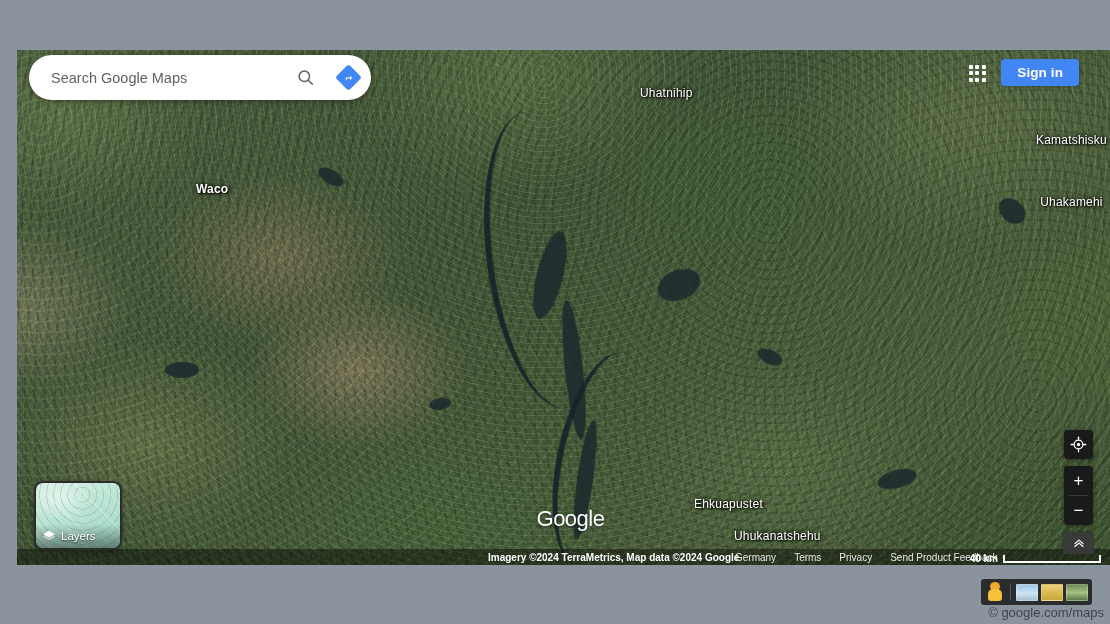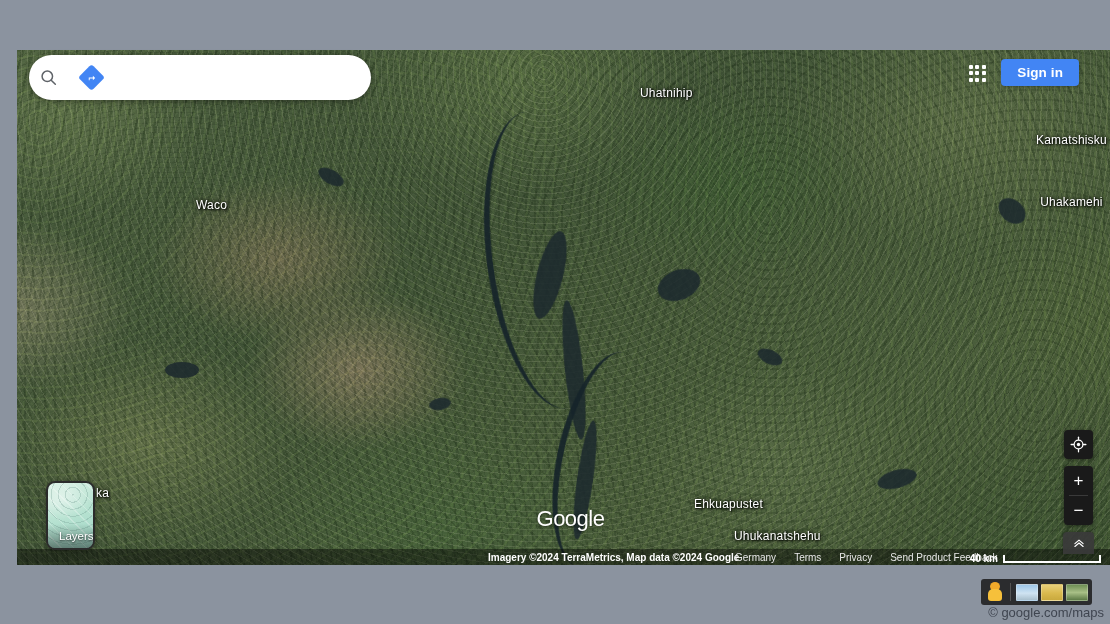--- a/index.html
+++ b/index.html
@@ -211,32 +211,31 @@
     cursor: pointer;
     z-index: 20;
     box-shadow: 0 1px 3px rgba(0,0,0,.25);
   }
 
   
   .layers-widget {
     position: absolute;
     left: 34px;
     bottom: 74px;
-    width: 49px;
+    width: 88px;
     height: 69px;
     border-radius: 9px;
     border: 2px solid #2b2b2b;
     overflow: hidden;
     cursor: pointer;
     z-index: 20;
     background:
       radial-gradient(ellipse 40px 30px at 30% 25%, rgba(255,255,255,.45), rgba(255,255,255,0) 70%),
       linear-gradient(160deg, #d9f0e4 0%, #b9e3d2 45%, #9ed5c4 100%);
     box-shadow: 0 1px 4px rgba(0,0,0,.4);
-    margin-left: 12px;
   }
   .layers-widget::before {
     content: "";
     position: absolute;
     inset: 0;
     background:
       repeating-linear-gradient(45deg, rgba(255,255,255,.25) 0 1px, rgba(0,0,0,0) 1px 9px),
       repeating-radial-gradient(circle at 55% 18%, rgba(120,160,150,.35) 0 1px, rgba(0,0,0,0) 1px 7px);
   }
   .layers-footer {
@@ -451,21 +450,21 @@
   <div class="river" style="left:470px;top:60px;width:120px;height:300px;transform:rotate(-8deg);"></div>
   <div class="river" style="left:540px;top:300px;width:90px;height:220px;transform:rotate(12deg);"></div>
 
   <div class="map-label" style="left:623px;top:36px;">Uhatnihip</div>
 
   <div class="map-label two-line" style="left:1019px;top:83px;">
     <div>Kamatshisku</div>
     <div style="text-align:center;margin-top:48px;">Uhakamehi</div>
   </div>
 
-  <div class="map-label" style="left:179px;top:148px;">Waco</div>
+  <div class="map-label" style="left:179px;top:132px;font-weight:bold;">Waco</div>
 
   <div class="map-label" style="left:677px;top:447px;">Ehkuapustet</div>
 
   <div class="map-label" style="left:717px;top:479px;">Uhukanatshehu</div>
 
   <div class="map-label" style="left:79px;top:436px;">ka</div>
 
   <div class="gwatermark">Google</div>
 
   <div class="attrib-bar">
@@ -478,20 +477,21 @@
     </div>
   </div>
 
   <div class="scale-wrap">
     <span>40 km</span>
     <span class="scale-rule"></span>
   </div>
 </div>
 
 <div class="search-shell">
+  <input class="search-input" type="text" placeholder="Search Google Maps" style="">
   <div class="search-btn">
     <svg width="19" height="19" viewBox="0 0 24 24">
       <circle cx="10.5" cy="10.5" r="6.6" fill="none" stroke="#5f6368" stroke-width="1.9"></circle>
       <line x1="15.4" y1="15.4" x2="20.6" y2="20.6" stroke="#5f6368" stroke-width="1.9" stroke-linecap="round"></line>
     </svg>
   </div>
   <div class="divider-v"></div>
   <div class="directions-btn">
     <span class="dir-diamond">
       <svg width="11" height="11" viewBox="0 0 24 24" style="transform:rotate(-45deg);">

